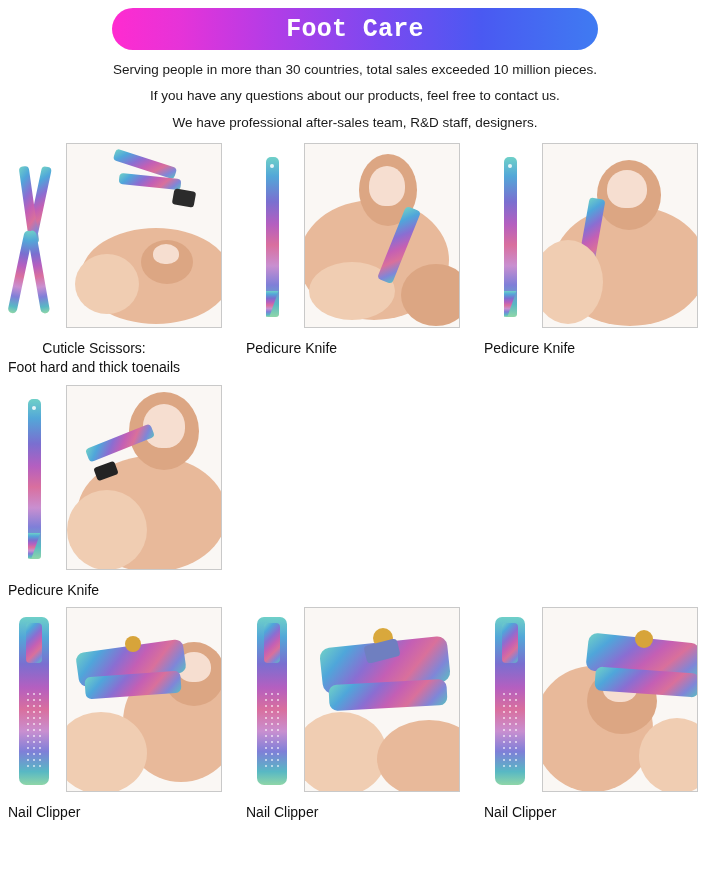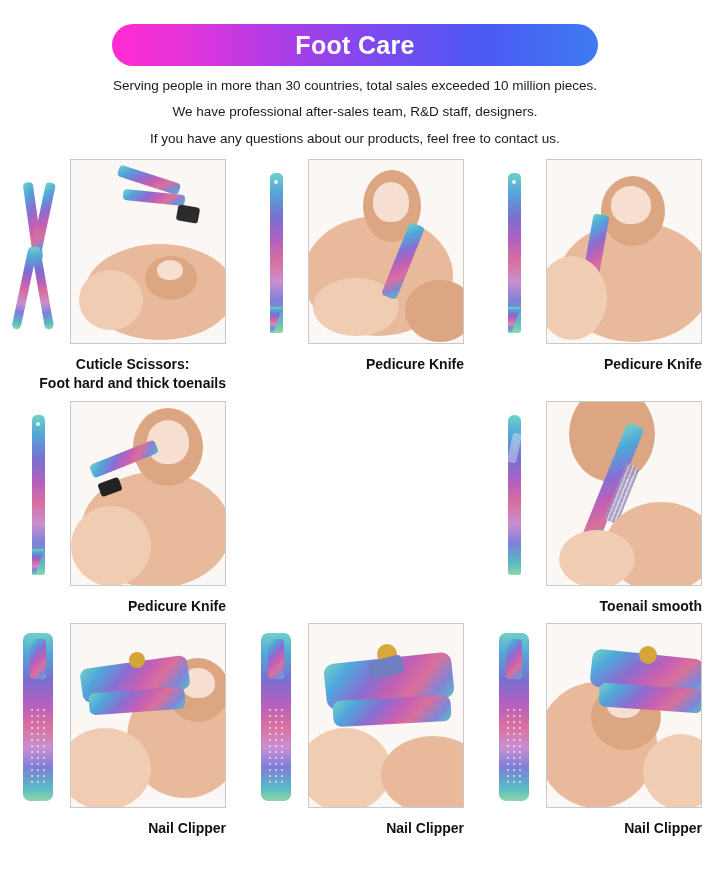--- a/index.html
+++ b/index.html
@@ -21,21 +21,22 @@
     height: 879px;
     position: relative;
     padding: 0;
   }
 
   
   .title-wrap {
     display: flex;
     justify-content: center;
     align-items: flex-end;
-    padding-top: 24px;
+    padding-top: 8px;
+    font-family: Liberation Mono, monospace;
   }
   .title-pill {
     width: 486px;
     height: 42px;
     border-radius: 21px;
     background: linear-gradient(90deg,
         #ff2bd0 0%,
         #e633d8 14%,
         #b53ce6 32%,
         #7b49f0 55%,
@@ -70,22 +71,21 @@
   }
   .row {
     display: flex;
     justify-content: space-between;
     margin-bottom: 8px;
   }
   .cell {
     width: 218px;
     display: flex;
     flex-direction: column;
-    align-items: flex-end;
-    font-weight: bold;
+    align-items: flex-start;
   }
   .imgrow {
     display: flex;
     align-items: flex-start;
     justify-content: center;
     gap: 6px;
     height: 188px;
   }
   .tool-holder {
     width: 52px;
@@ -195,22 +195,22 @@
 <div class="page">
 
   <div class="title-wrap">
     <div class="title-pill">
       <span class="title-text">Foot Care</span>
     </div>
   </div>
 
   <div class="subtitles">
     <p>Serving people in more than 30 countries, total sales exceeded 10 million pieces.</p>
+    <p>If you have any questions about our products, feel free to contact us.</p>
     <p>We have professional after-sales team, R&amp;D staff, designers.</p>
-    <p>If you have any questions about our products, feel free to contact us.</p>
   </div>
 
   <div class="grid">
 
     <div class="row">
 
       <div class="cell">
         <div class="imgrow">
           <div class="tool-holder">
             <div class="scissors">
@@ -300,40 +300,20 @@
             <div class="metal-d" style="position:absolute; left:18px; top:50px; width:70px; height:14px; border-radius:4px; transform:rotate(-22deg);"></div>
             <div style="position:absolute; left:28px; top:78px; width:22px; height:14px; background:#232323; border-radius:3px; transform:rotate(-20deg);"></div>
             <div class="skin l" style="left:0px; top:104px; width:80px; height:80px;"></div>
           </div>
         </div>
         <div class="caption">
           <span>Pedicure Knife</span>
         </div>
       </div>
 
-      <div class="cell">
-        <div class="imgrow">
-          <div class="tool-holder">
-            <div class="stick metal-v" style="border-radius:6px 6px 3px 3px;">
-              <div style="position:absolute; top:18px; left:2px; width:9px; height:30px; background:#ffffff; opacity:.35; border-radius:3px; transform:rotate(12deg);"></div>
-            </div>
-          </div>
-          <div class="photo">
-            <div class="bg-white"></div>
-            <div class="skin d" style="left:22px; top:-16px; width:86px; height:96px;"></div>
-            <div class="metal-d" style="position:absolute; left:52px; top:18px; width:18px; height:150px; border-radius:5px; transform:rotate(22deg);"></div>
-            <div style="position:absolute; left:68px; top:62px; width:14px; height:60px; background:repeating-linear-gradient(90deg,#9a8fb8 0 2px,#cfc6e0 2px 4px); transform:rotate(22deg); opacity:.85;"></div>
-            <div class="skin" style="left:58px; top:100px; width:112px; height:90px;"></div>
-            <div class="skin l" style="left:12px; top:128px; width:76px; height:58px;"></div>
-          </div>
-        </div>
-        <div class="caption">
-          <span>Toenail smooth</span>
-        </div>
-      </div>
 
 
     </div>
 
     <div class="row">
 
       <div class="cell">
         <div class="imgrow">
           <div class="tool-holder">
             <div class="clipper metal-v">

